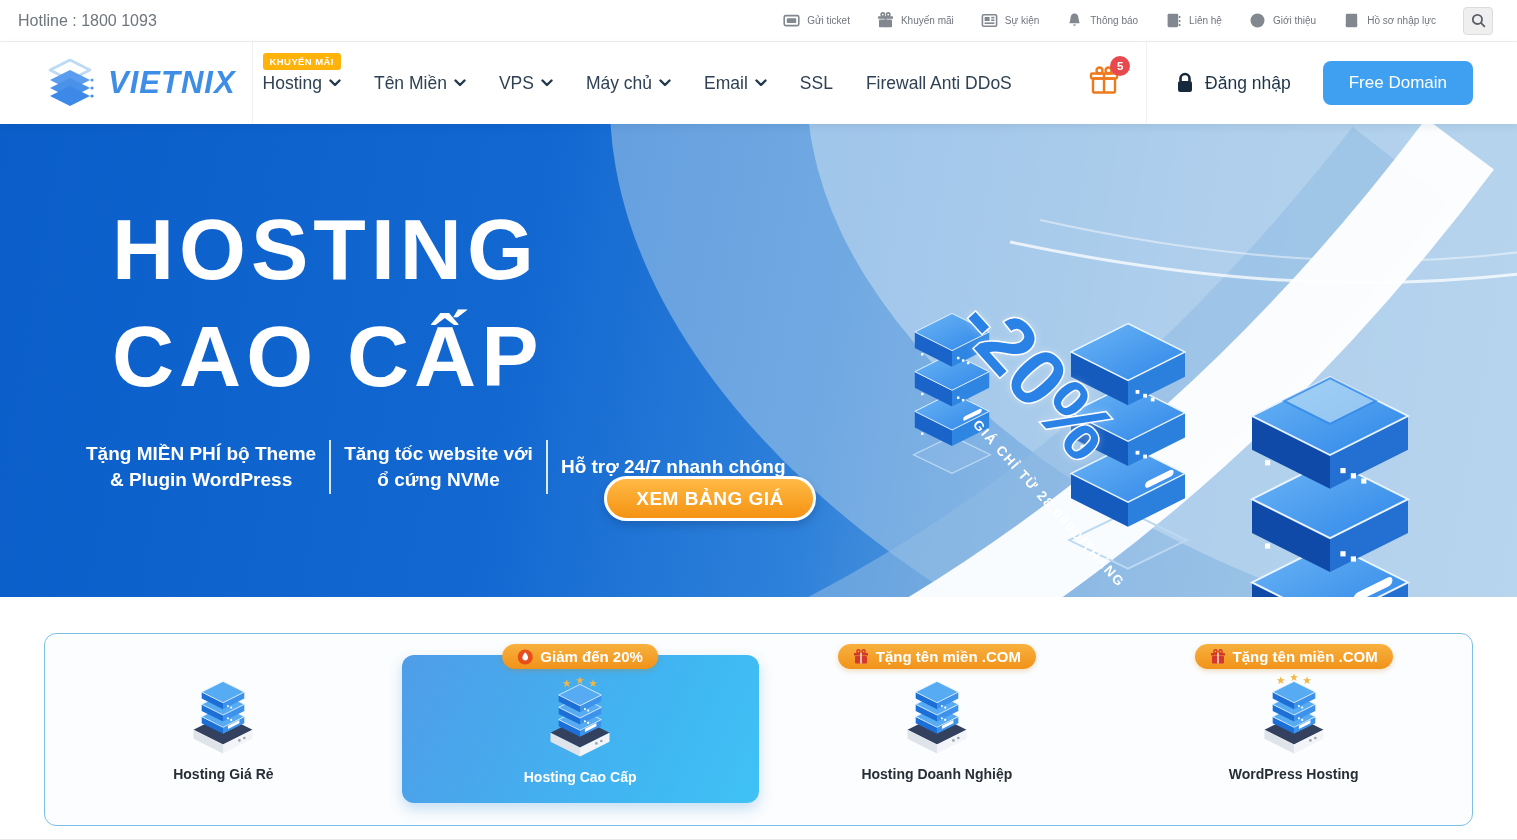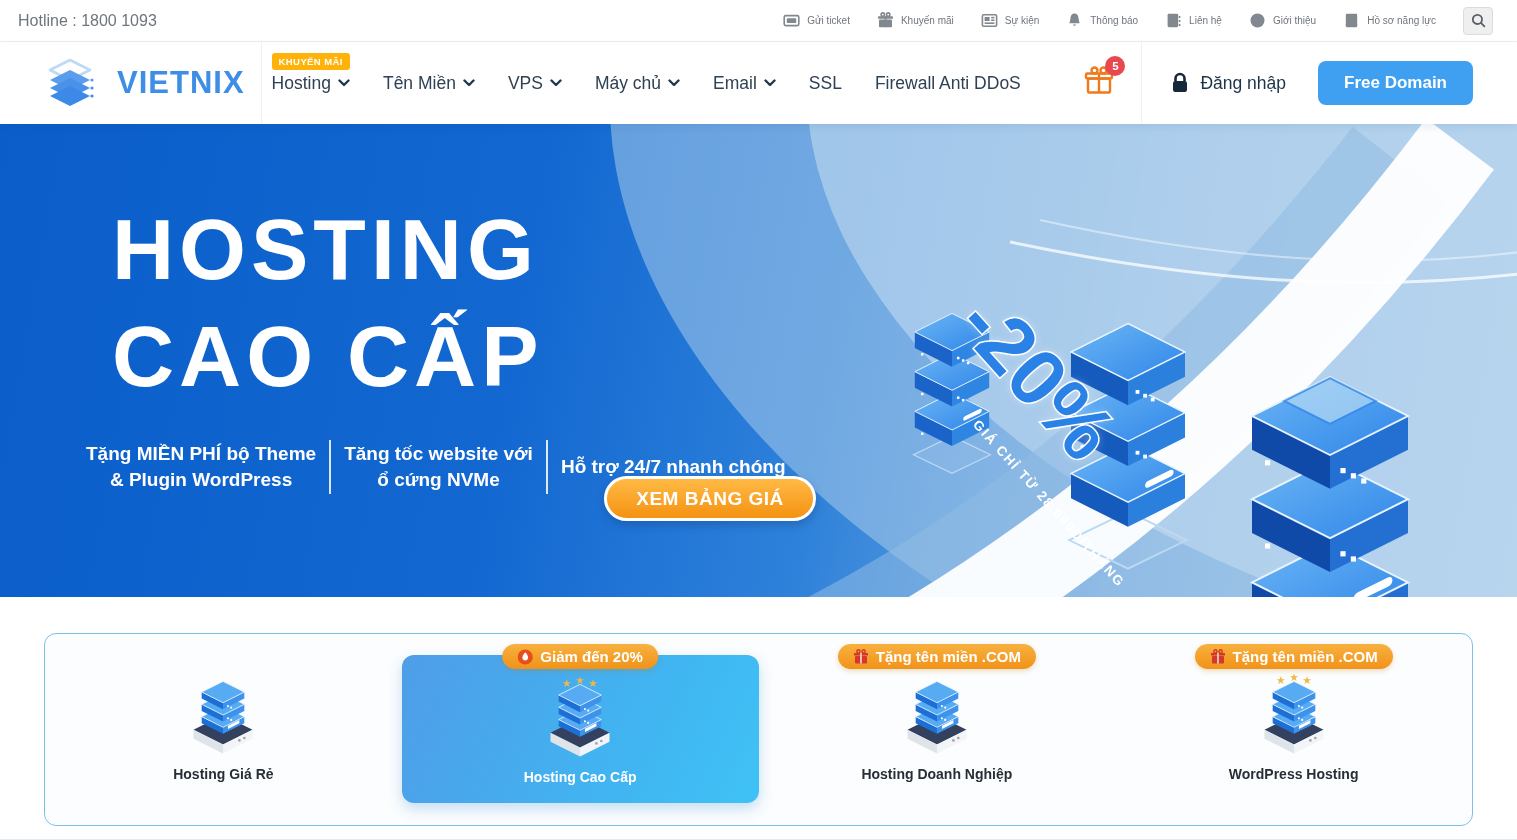--- a/index.html
+++ b/index.html
@@ -15,41 +15,41 @@
     cursor:pointer; text-decoration:none; }
   .tb-ic { width:17px; height:17px; flex:none; }
   .tb-ic * { stroke:#82888f; fill:none; stroke-width:1.6; }
   .tb-ic .fill { fill:#82888f; stroke:none; }
   .search-btn { width:30px; height:28px; background:#efefef; border:1px solid #dcdcdc;
     border-radius:4px; display:flex; align-items:center; justify-content:center; cursor:pointer; }
 
   
   .navbar { height:82px; background:#fff; display:flex; align-items:center;
     padding:0 44px; position:relative; box-shadow:0 3px 8px rgba(20,40,80,.07); z-index:5; }
-  .brand { display:flex; align-items:center; gap:21px; cursor:pointer; }
+  .brand { display:flex; align-items:center; gap:12px; cursor:pointer;font-style:italic; }
   .brand-name { color:#3e8ee6; font-size:31px; font-weight:800; letter-spacing:1px; }
   .nav-div { width:1px; height:82px; background:#eef0f2; margin:0 10px 0 16px; }
   .nav-items { display:flex; align-items:center; gap:33px; list-style:none; }
   .nav-item { position:relative; height:82px; display:flex; align-items:center; gap:7px;
     color:#2f4154; font-size:17.5px; cursor:pointer; white-space:nowrap; }
   .promo-chip { position:absolute; top:11px; left:0; background:#ffb20a; color:#fff;
     font-size:9.5px; font-weight:700; padding:3px 7px; border-radius:3px; letter-spacing:.4px; }
   .chev { width:12px; height:8px; }
   .chev polyline { fill:none; stroke:#22384c; stroke-width:2.4; stroke-linecap:round; stroke-linejoin:round; }
   .nav-right { margin-left:auto; display:flex; align-items:center; }
   .gift-wrap { position:relative; margin-right:26px; cursor:pointer; }
   .gift-ic { width:32px; height:32px; }
   .gift-ic * { stroke:#ef7a1e; fill:none; stroke-width:2.4; }
   .gift-count { position:absolute; top:-9px; right:-10px; width:20px; height:20px; border-radius:50%;
     background:#e8494f; color:#fff; font-size:11.5px; font-weight:700;
     display:flex; align-items:center; justify-content:center; }
   .nav-div2 { width:1px; height:82px; background:#eef0f2; margin-right:28px; }
   .login { display:flex; align-items:center; gap:10px; color:#1c3348; font-size:17.5px;
     font-weight:400; cursor:pointer; margin-right:32px; }
-  .cta-free { background:#3fa0f2; color:#fff; font-size:17px; font-weight:700;
+  .cta-free { background:#3fa0f2; color:#fff; font-size:17px; font-weight:400;
     border:none; border-radius:8px; padding:12px 26px; cursor:pointer; }
 
   
   .hero { position:relative; height:473px; overflow:hidden;
     background:linear-gradient(100deg,#0b5ec9 0%,#1267d1 34%,#2f82da 55%,#78ace0 76%,#aecfeb 100%); }
   .hero-art { position:absolute; inset:0; width:1517px; height:473px; }
   .hero-title { position:absolute; left:112px; top:72px; color:#fff; font-weight:800;
     font-size:86px; line-height:107px; letter-spacing:5px; }
   .hero-feats { position:absolute; left:86px; top:316px; display:flex; align-items:center; gap:13px; }
   .feat { color:#fff; font-size:19px; font-weight:700; text-align:center; line-height:1.35; }
@@ -152,21 +152,21 @@
       <span>Giới thiệu</span>
     </a>
 
     <a class="tb-link">
       <svg class="tb-ic" viewBox="0 0 17 17">
         <rect class="fill" x="2.8" y="1.8" width="11.4" height="13.4" rx="1.2"></rect>
         <line x1="5.4" y1="5" x2="11.8" y2="5" stroke="#fff" stroke-width="1.3"></line>
         <line x1="5.4" y1="7.4" x2="11.8" y2="7.4" stroke="#fff" stroke-width="1.3"></line>
         <line x1="2.8" y1="12.6" x2="14.2" y2="12.6" stroke="#fff" stroke-width="1.6"></line>
       </svg>
-      <span>Hồ sơ năng lực</span>
+      <span>Hồ sơ nhập lực</span>
     </a>
 
     <div class="search-btn">
       <svg width="15" height="15" viewBox="0 0 15 15">
         <circle cx="6.4" cy="6.4" r="4.6" fill="none" stroke="#5a6068" stroke-width="1.8"></circle>
         <line x1="9.9" y1="9.9" x2="13.4" y2="13.4" stroke="#5a6068" stroke-width="1.8" stroke-linecap="round"></line>
       </svg>
     </div>
   </div>
 </div>

